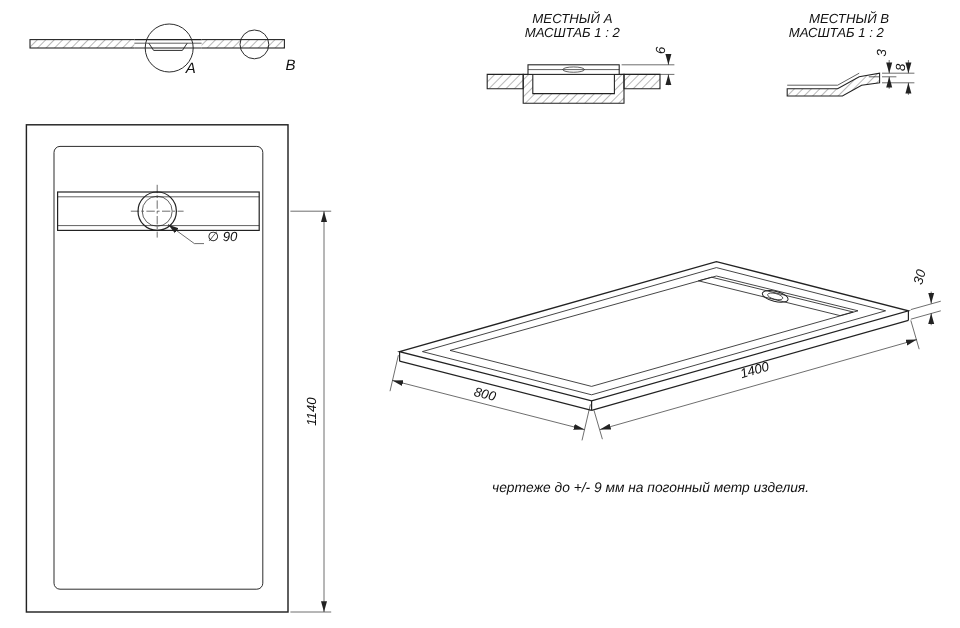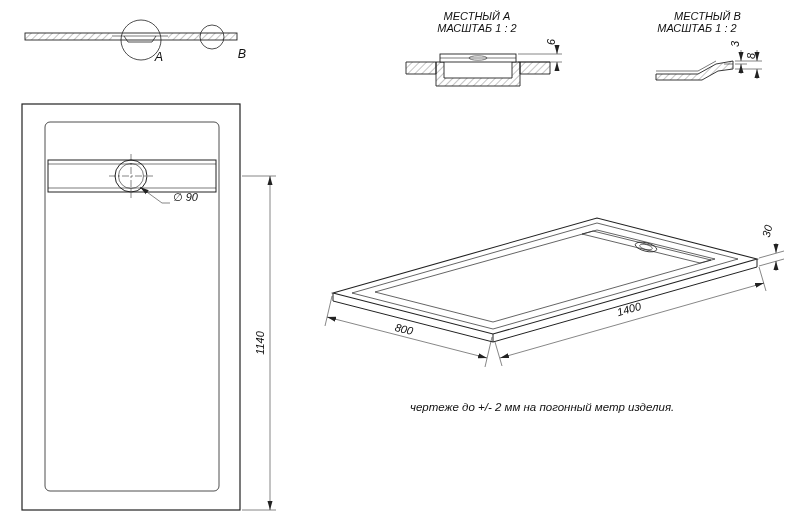--- a/index.html
+++ b/index.html
@@ -154,16 +154,16 @@
 
   <div class="lbl" style="left:404px; top:329px; transform:translate(-50%,-50%) rotate(14deg);">800</div>
   <div class="lbl" style="left:629px; top:309px; transform:translate(-50%,-50%) rotate(-16deg);">1400</div>
   <div class="lbl" style="left:767px; top:231px; transform:translate(-50%,-50%) rotate(-76deg);">30</div>
 
   <div class="lbl" style="left:551px; top:42px; transform:translate(-50%,-50%) rotate(-90deg);">6</div>
   <div class="lbl" style="left:735px; top:44px; transform:translate(-50%,-50%) rotate(-90deg);">3</div>
   <div class="lbl" style="left:751px; top:56px; transform:translate(-50%,-50%) rotate(-90deg);">8</div>
 
   <div class="note" style="left:410px; top:400px;">
-    <div>чертеже до +/- 2 мм на погонный метр изделия.</div>
+    <div>чертеже до +/- 9 мм на погонный метр изделия.</div>
   </div>
 
 </div>
 
 </body></html>

